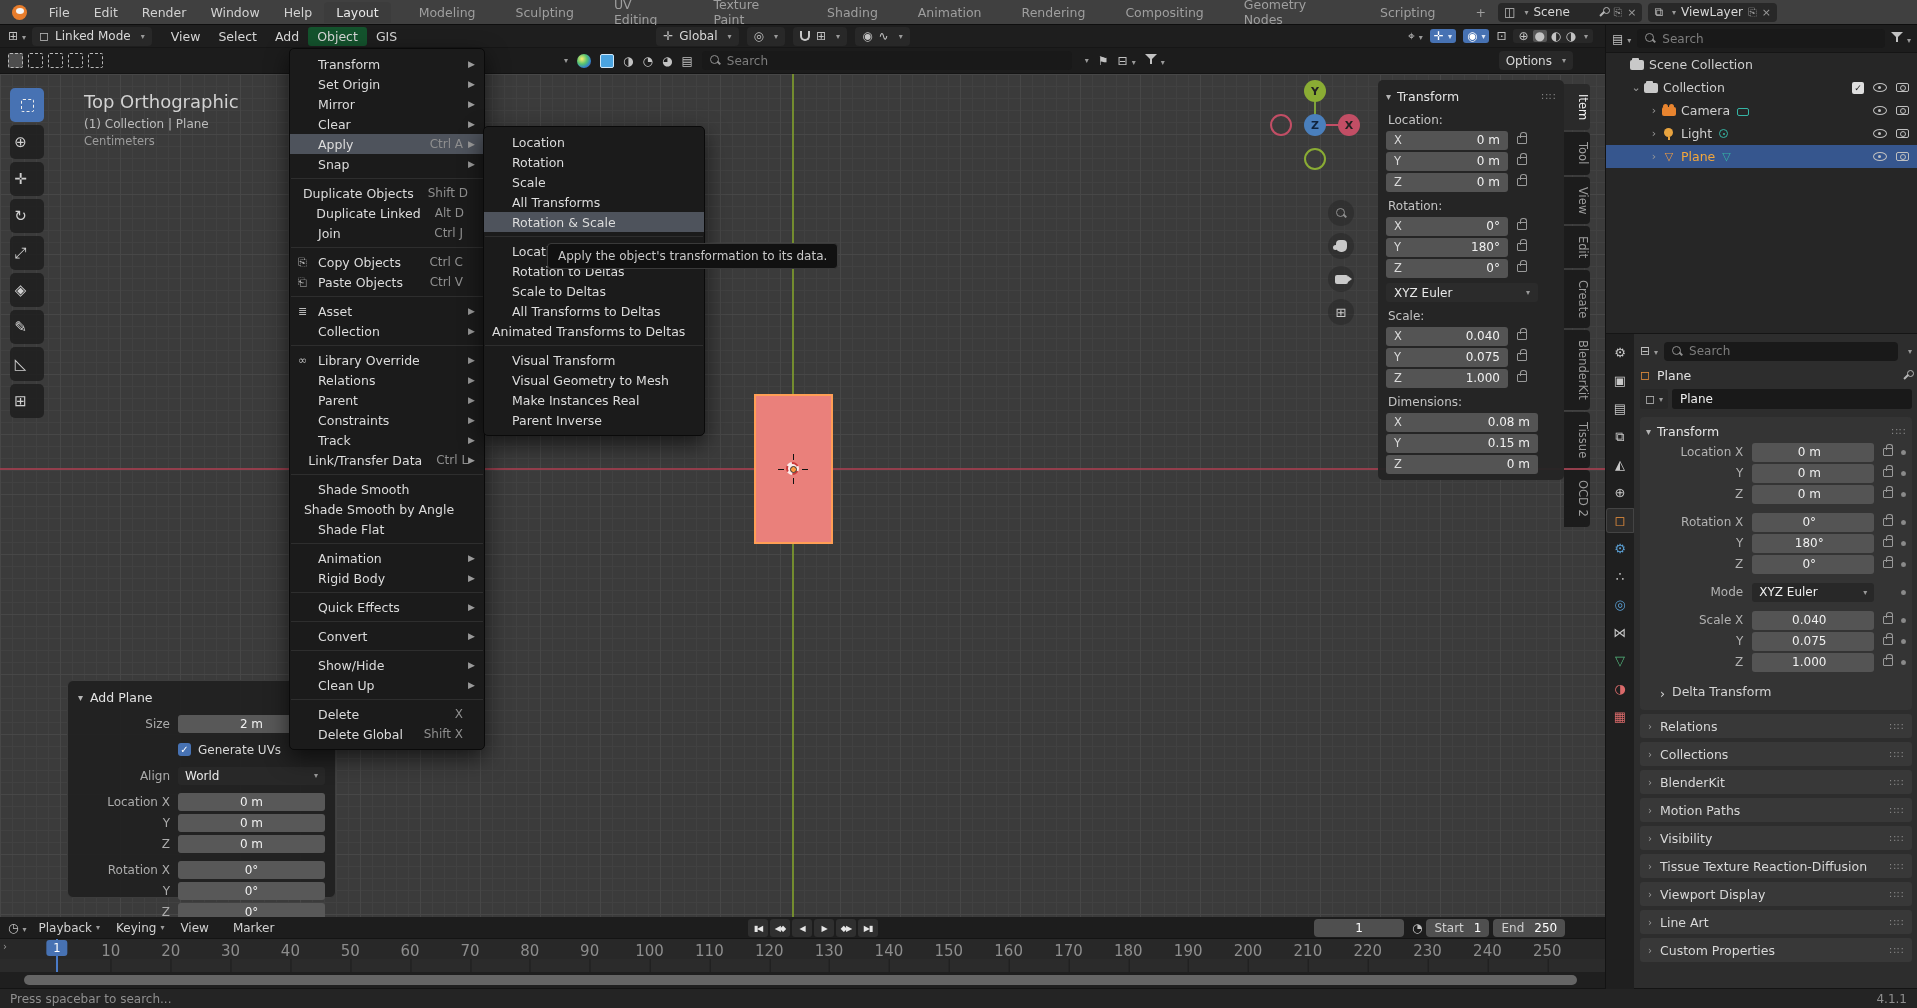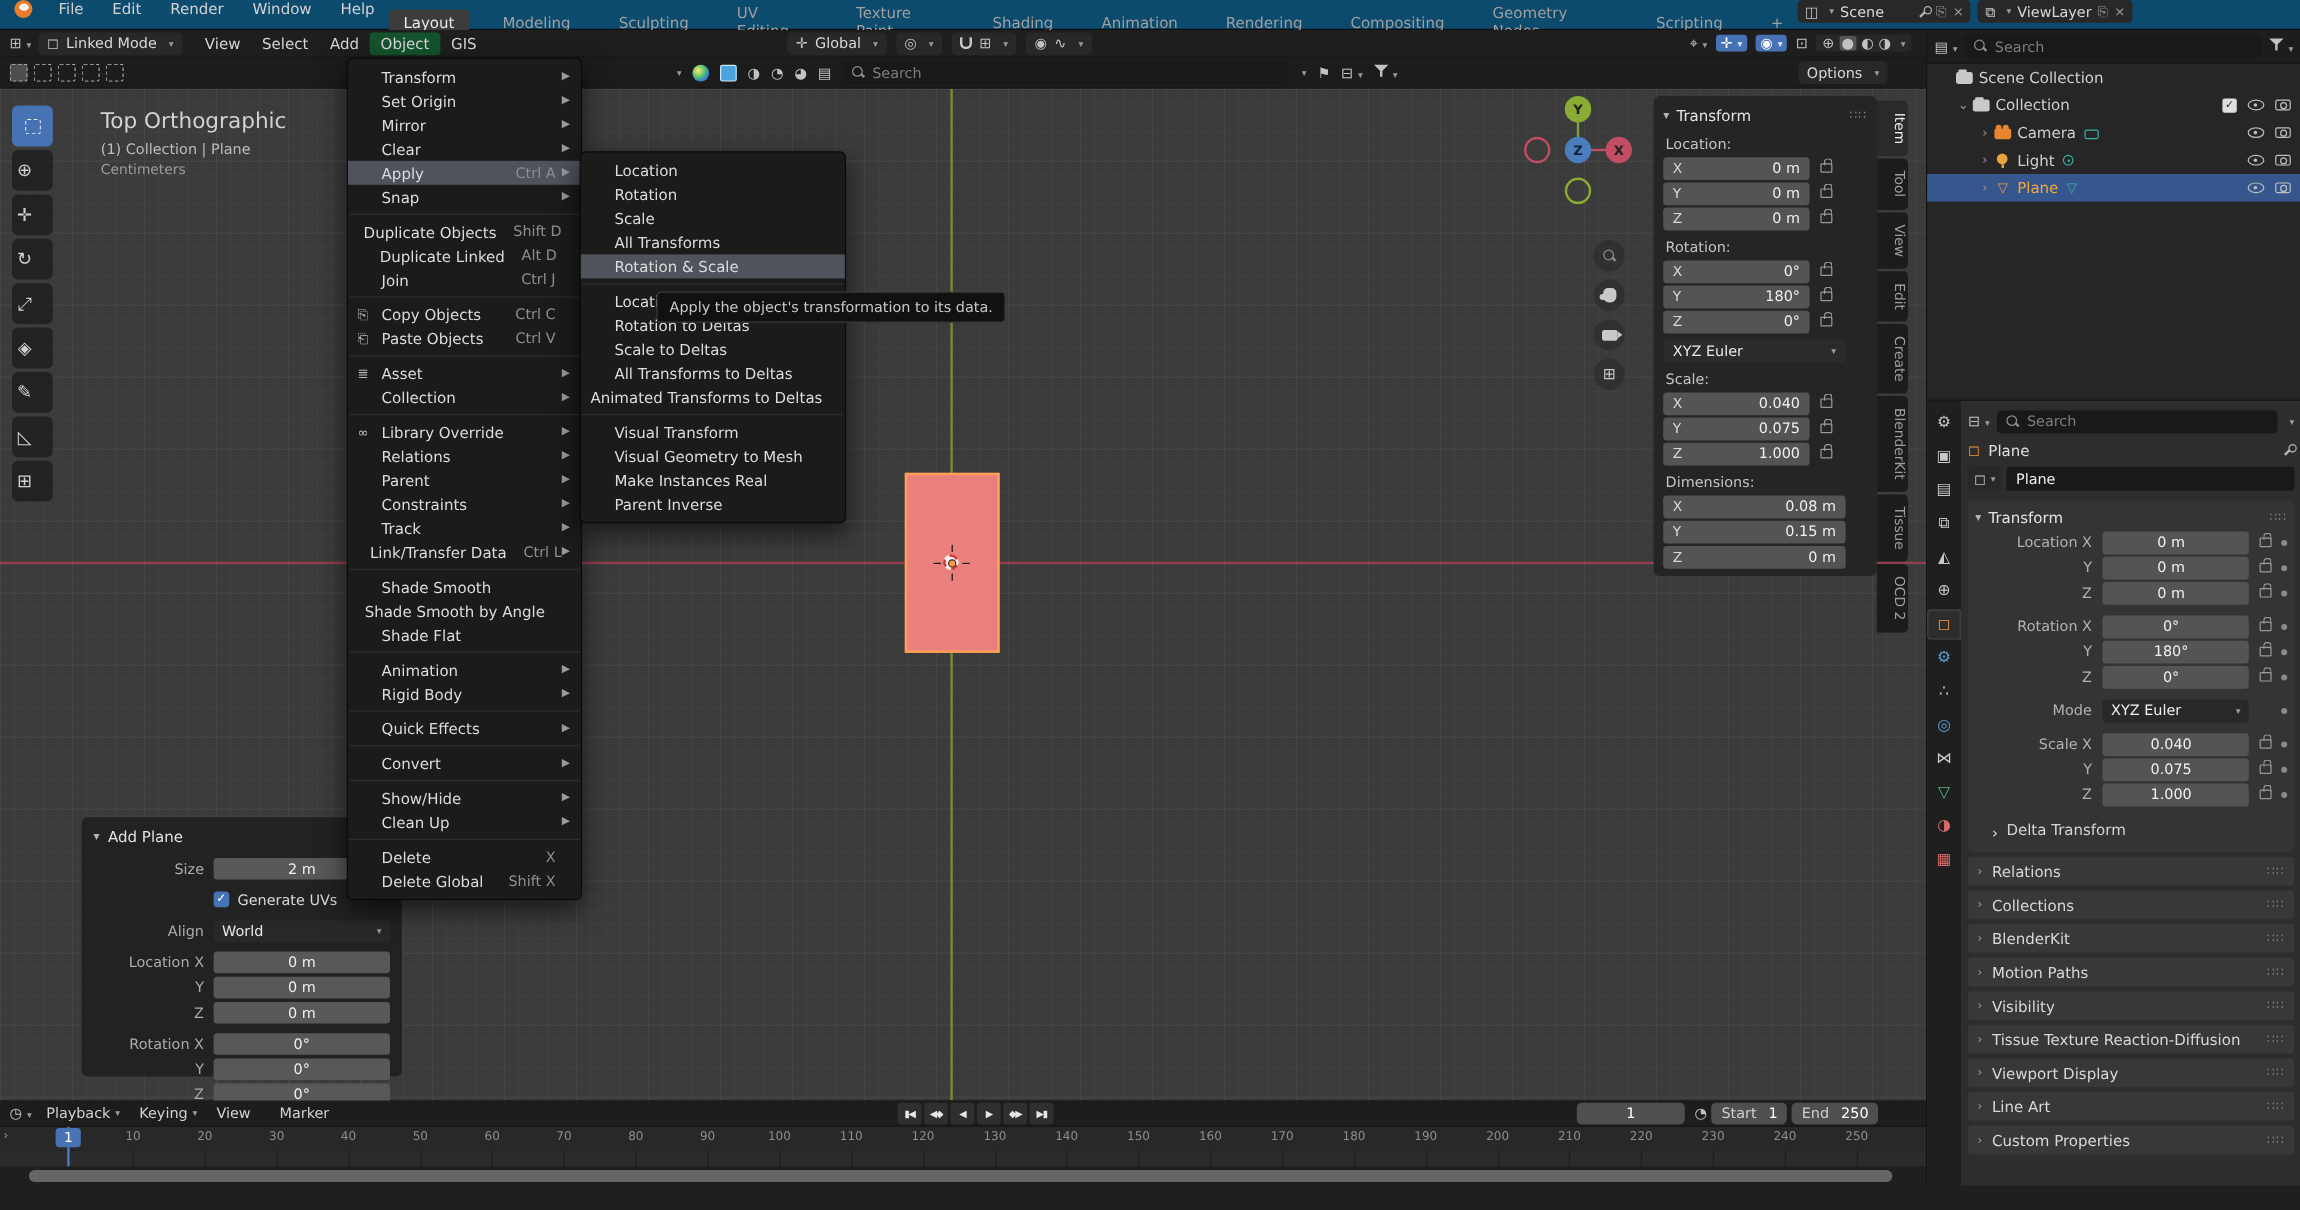--- a/index.html
+++ b/index.html
@@ -3,21 +3,21 @@
 <meta charset="utf-8">
 <style>
 *{box-sizing:border-box;margin:0;padding:0}
 body{width:1917px;height:1008px;overflow:hidden;background:#101010;
  font-family:"DejaVu Sans","Liberation Sans",sans-serif;font-size:12px;color:#d8d8d8;}
 #app{position:relative;width:1917px;height:1008px;background:#1f1f1f}
 .caret{font-size:8px;color:#9a9a9a;margin-left:4px}
 .icon-g{display:inline-block;color:#c2c2c2;font-size:12px;line-height:1}
 
 
-#topbar{position:absolute;left:0;top:0;width:1917px;height:25px;background:#0c4a6e;display:flex;align-items:flex-start;border-bottom:1px solid #0e0e0e}
+#topbar{position:absolute;left:0;top:0;width:1917px;height:25px;background:#404040;display:flex;align-items:center;border-bottom:1px solid #0e0e0e}
 #blender-logo{width:15px;height:15px;border-radius:50%;background:#e87d2c;margin:0 10px 0 12px;position:relative}
 #blender-logo::after{content:'';position:absolute;left:4px;top:3px;width:8px;height:6px;border-radius:50%;background:#f4f4f4}
 .tb-menu{padding:0 12px;color:#d2d2d2;font-size:12.5px;cursor:default}
 #ws-tabs{display:flex;align-items:center;gap:16px}
 .ws-tab{padding:3px 12px;border-radius:4px 4px 0 0;color:#9f9f9f;font-size:12.5px}
 .ws-tab.active{background:#3c3c3c;color:#e8e8e8}
 #topbar-right{margin-left:auto;display:flex;gap:6px;margin-right:140px}
 .tb-sel{display:flex;align-items:center;background:#282828;border-radius:4px;height:19px;padding:0 6px;gap:5px}
 .tb-sel .val{color:#d8d8d8;font-size:12px;min-width:60px}
 .tb-sel .mini{color:#9a9a9a;font-size:11px}
@@ -132,21 +132,21 @@
 #timeline{position:absolute;left:0;top:917px;width:1605px;height:71px;background:#222}
 #tl-hdr{height:22px;background:#1d1d1d;display:flex;align-items:center;border-bottom:1px solid #141414}
 .tl-menu{font-size:12px;color:#d2d2d2;padding:0 8px;display:flex;align-items:center}
 #transport{position:absolute;left:748px;top:2px;display:flex;gap:2px}
 .tr-btn{min-width:20px;height:18px;background:#2f2f2f;border-radius:3px;color:#e6e6e6;font-size:8px;display:flex;align-items:center;justify-content:center;padding:0 4px;letter-spacing:-1px}
 #frame-field{position:absolute;left:1314px;top:2px;width:90px;height:18px;background:#4f4f4f;border-radius:4px;color:#fff;display:flex;align-items:center;justify-content:center;font-size:12px}
 #range-grp{position:absolute;left:1412px;top:2px;display:flex;align-items:center;gap:4px}
 .rng{height:18px;background:#4f4f4f;border-radius:4px;display:flex;align-items:center;padding:0 8px;gap:10px;font-size:12px}
 .rng .lab{color:#cfcfcf}.rng .val{color:#fff}
 #tl-ruler{position:relative;height:20px;background:#282828}
-.tick{position:absolute;top:3px;transform:translateX(-50%);color:#8d8d8d;font-size:10px}
+.tick{position:absolute;top:3px;transform:translateX(-50%);color:#8d8d8d;font-size:15px}
 .tick::after{content:'';position:absolute;left:50%;top:17px;width:1px;height:13px;background:#1e1e1e}
 #cur-frame{position:absolute;left:57px;top:1px;transform:translateX(-50%);background:#4772b3;color:#fff;border-radius:3px;padding:1px 7px;font-size:11.5px;z-index:3}
 #playhead{position:absolute;left:56px;top:0;width:2px;height:33px;background:#4a7bc8;z-index:2}
 #tl-track{height:13px;background:#2b2b2b}
 #tl-scroll{height:16px;background:#1f1f1f;position:relative}
 #tl-scroll .bar{position:absolute;left:24px;top:3px;width:1553px;height:10px;border-radius:5px;background:#656565}
 #ruler-expand{position:absolute;left:3px;top:24px;color:#9a9a9a;font-size:10px}
 
 
 #statusbar{position:absolute;left:0;top:988px;width:1917px;height:20px;background:#242424;border-top:1px solid #141414;display:flex;align-items:center;padding:0 10px;color:#8f8f8f;font-size:12px}
@@ -989,20 +989,24 @@
       <span id="cur-frame">1</span>
       <span id="playhead"></span>
     </div>
     <div id="tl-track"></div>
     <div id="tl-scroll">
         <span class="bar"></span>
       </div>
     <span id="ruler-expand">›</span>
   </div>
 
+  <div id="statusbar">
+    <span>Press spacebar to search...</span>
+    <span class="ver">4.1.1</span>
+  </div>
 
   <div id="rightcol">
     <div id="outliner-hdr">
       <span><span class="icon-g">▤</span><span class="caret">▾</span></span>
       <div class="srch">
         <span class="ic-mag"></span>
         <span>Search</span>
       </div>
       <span><span class="ic-funnel"></span><span class="caret">▾</span></span>
     </div>

